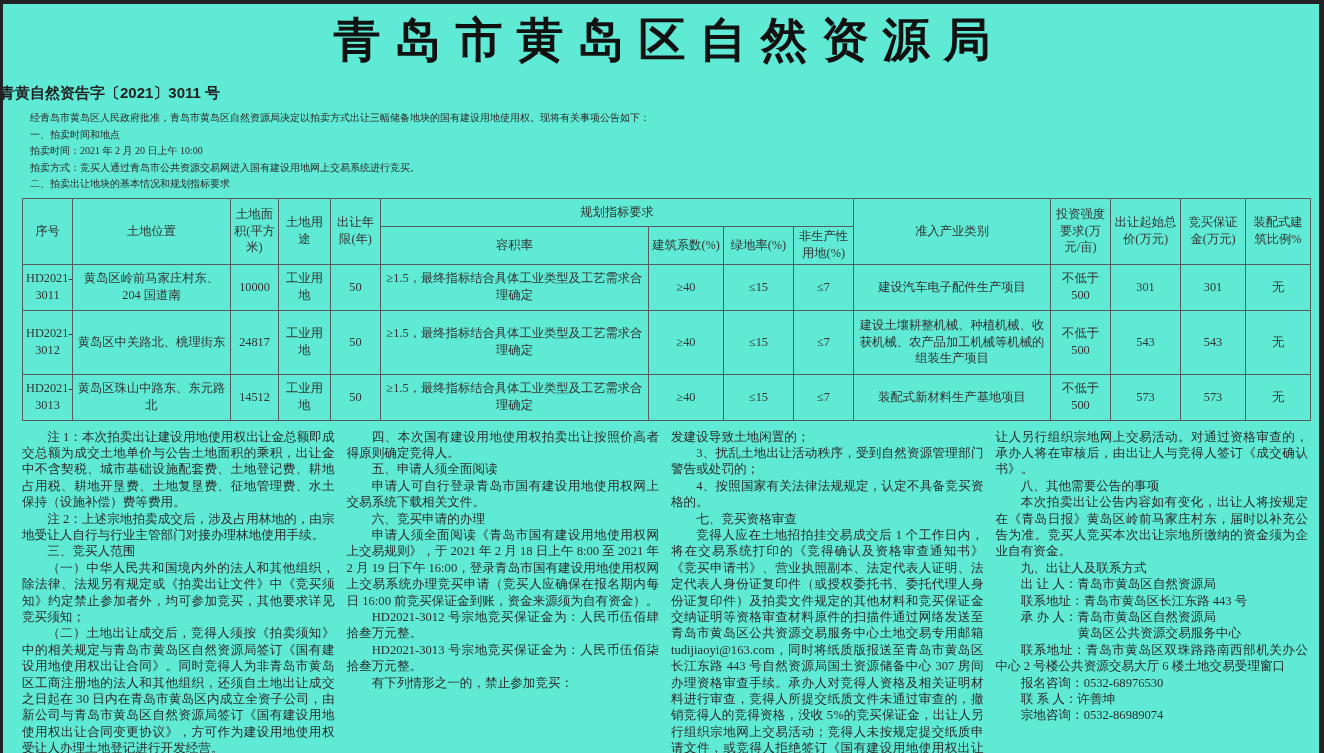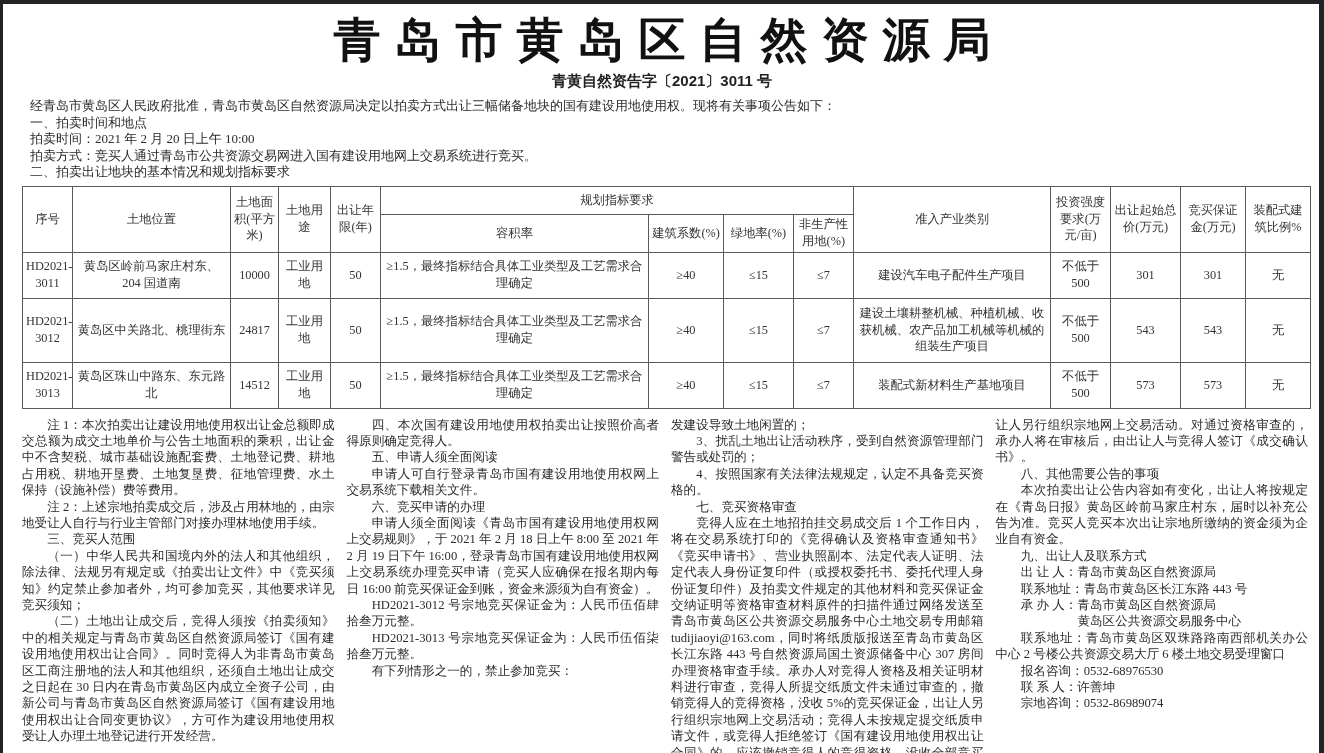--- a/index.html
+++ b/index.html
@@ -1,29 +1,29 @@
 <!DOCTYPE html>
 <html lang="zh"><head>
 <meta charset="utf-8">
 <style>
   html,body{margin:0;padding:0;background:#e8e8e8;}
-  .page{position:relative;width:1324px;height:753px;background:#ffffff;overflow:hidden;
+  .page{position:relative;width:1324px;height:753px;background:#5eead4;overflow:hidden;
         font-family:"Liberation Serif","DejaVu Serif",serif;color:#2b2b2b;}
   .strip-top{position:absolute;top:0;left:0;right:0;height:4px;background:#232326;}
   .strip-right{position:absolute;top:0;right:0;width:5px;bottom:0;background:#232326;}
   .strip-left{position:absolute;top:0;left:0;width:3px;bottom:0;background:#232326;}
 
   .titles{padding-top:12px;text-align:center;color:#111;
           font-family:"Liberation Sans","DejaVu Sans",sans-serif;}
   .title-l1{font-size:47px;font-weight:900;letter-spacing:14px;line-height:56px;text-indent:14px;}
   .title-l2{font-size:47px;font-weight:900;letter-spacing:6px;line-height:56px;text-indent:6px;}
-  .docnum{text-align:center;font-size:15px;font-weight:bold;margin-top:4px;color:#222;
+  .docnum{text-align:left;font-size:15px;font-weight:bold;margin-top:16px;color:#222;
           font-family:"Liberation Sans","DejaVu Sans",sans-serif;}
 
-  .intro{margin:7px 30px 5px 30px;font-size:13px;line-height:16.5px;}
+  .intro{margin:7px 30px 5px 30px;font-size:10px;line-height:16.5px;}
   .intro p{margin:0;}
 
   table.land{border-collapse:collapse;margin:5px 0 0 22px;width:1288px;table-layout:fixed;
              font-size:12.3px;text-align:center;color:#333;}
   table.land th,table.land td{border:1px solid #5a5a5a;font-weight:normal;padding:1px 3px;
              vertical-align:middle;line-height:1.35;overflow:hidden;}
   table.land thead tr:nth-child(1){height:28px;}
   table.land thead tr:nth-child(2){height:38px;}
   table.land tbody tr:nth-child(1){height:46px;}
   table.land tbody tr:nth-child(2){height:64px;}

